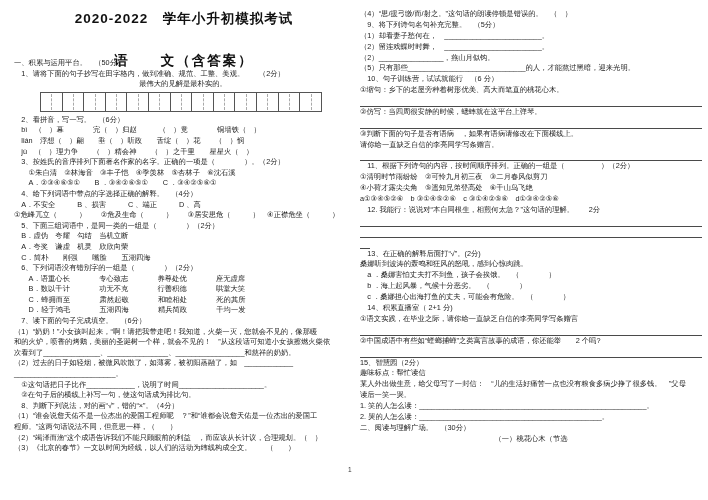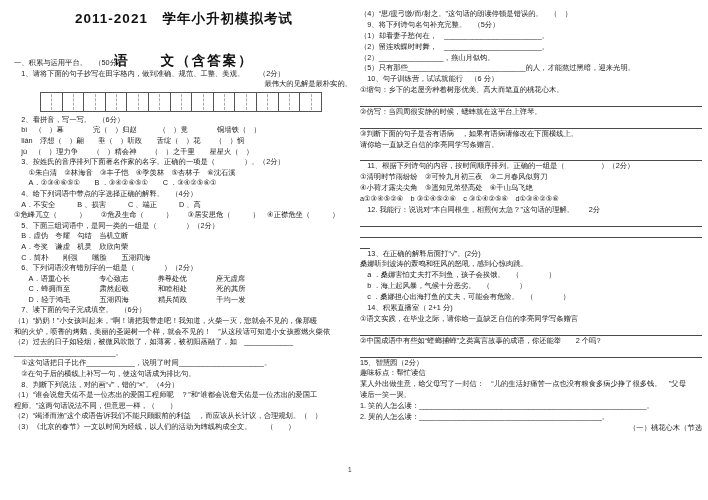--- a/index.html
+++ b/index.html
@@ -6,38 +6,38 @@
   body{
     width:708px;height:500px;background:#ffffff;position:relative;overflow:hidden;
     font-family:"Liberation Sans","DejaVu Sans",sans-serif;color:#1c1c1c;
   }
   .paper{position:absolute;inset:0;background:#fff;}
   .title{position:absolute;top:10px;left:14px;width:340px;text-align:center;font-weight:bold;color:#111;}
   .title .t1{font-size:13.5px;letter-spacing:1px;}
   .title .t2{font-size:13.5px;margin-top:24px;letter-spacing:2px;}
   .col{position:absolute;font-size:7.3px;font-weight:normal;letter-spacing:0;}
   .col .line{height:var(--lh);line-height:var(--lh);white-space:pre;overflow:visible;}
-  .col .line.center{text-align:right;}
+  .col .line.center{text-align:center;}
   .col .line.rule{border-bottom:1px solid #4a4a4a;height:calc(var(--lh) - 1px);}
   .col-left{left:14px;top:58px;width:338px;--lh:10.6px;}
   .col-right{left:360px;top:9px;width:342px;--lh:10.9px;}
   .copybook{display:flex;width:282px;height:20px;margin:2px 0 3px 26px;}
   .copybook .cell{flex:1;border:1px solid #555;border-left:none;position:relative;}
   .copybook .cell:first-child{border-left:1px solid #555;}
   .copybook .cell::before{content:"";position:absolute;left:50%;top:1px;bottom:1px;border-left:1px dashed #aaa;}
   .pageno{position:absolute;left:348px;top:466px;font-size:6.5px;color:#333;}
   [data-list]{display:block;}
 </style>
 </head>
 <body>
 
 <div class="paper">
 
   <div class="title">
-    <div class="t1">2011-2021　学年小升初模拟考试</div>
+    <div class="t1">2020-2022　学年小升初模拟考试</div>
     <div class="t2">语　　文（含答案）</div>
   </div>
 
   <div class="col col-left">
     <div data-list="left_column.pre_lines">
 
     <div class="line">一、积累与运用平台。　（50分）</div>
         <div class="line">　1、请将下面的句子抄写在田字格内，做到准确、规范、工整、美观。　　（2分）</div>
         <div class="line center">最伟大的见解是最朴实的。</div>
       </div>
@@ -67,25 +67,27 @@
         <div class="line">　　A．②③④⑥⑤①　　B ．③④②⑥⑤①　　C ．③④②⑤⑥①</div>
         <div class="line">　4、给下列词语中带点的字选择正确的解释。　（4分）</div>
         <div class="line">　A．不安全　　　B 、损害　　　C 、端正　　　D 、高</div>
         <div class="line">①危峰兀立（　　　）　　②危及生命（　　　）　　③居安思危（　　　）　④正襟危坐（　　　）</div>
         <div class="line">　5、下面三组词语中，是同一类的一组是（　　　　）（2分）</div>
         <div class="line">　B．虚伪　夸耀　勾结　当机立断</div>
         <div class="line">　A．夸奖　谦虚　机灵　欣欣向荣</div>
         <div class="line">　C．简朴　　刚强　　嘴脸　　五湖四海</div>
         <div class="line">　6、下列词语没有错别字的一组是（　　　　）（2分）</div>
         <div class="line">　　A．语重心长　　　　专心致志　　　　养尊处优　　　　座无虚席</div>
+        <div class="line">　　B．数以千计　　　　功无不克　　　　行善积德　　　　哄堂大笑</div>
         <div class="line">　　C．蜂拥而至　　　　肃然起敬　　　　和睦相处　　　　死的其所</div>
         <div class="line">　　D．轻于鸿毛　　　　五湖四海　　　　精兵简政　　　　千均一发</div>
         <div class="line">　7、读下面的句子完成填空。　（6分）</div>
         <div class="line">（1）“奶奶！”小女孩叫起来，“啊！请把我带走吧！我知道，火柴一灭，您就会不见的，像那暖</div>
         <div class="line">和的火炉，喷香的烤鹅，美丽的圣诞树一个样，就会不见的！　”从这段话可知道小女孩擦燃火柴依</div>
+        <div class="line">次看到了______________、_______________、_________________和慈祥的奶奶。</div>
         <div class="line">（2）过去的日子如轻烟，被微风吹散了，如薄雾，被初阳蒸融了，如　____________</div>
         <div class="line">_________________________。</div>
         <div class="line">　①这句话把日子比作____________，说明了时间_____________________。</div>
         <div class="line">　②在句子后的横线上补写一句，使这句话成为排比句。</div>
         <div class="line">　8、判断下列说法，对的画“√”，错的“×”。（4分）</div>
         <div class="line">（1）“谁会说詹天佑不是一位杰出的爱国工程师呢　？”和“谁都会说詹天佑是一位杰出的爱国工</div>
         <div class="line">程师。”这两句话说法不同，但意思一样，（　　）</div>
         <div class="line">（2）“竭泽而渔”这个成语告诉我们不能只顾眼前的利益　，而应该从长计议，合理规划。（　）</div>
         <div class="line">（3）《北京的春节》一文以时间为经线，以人们的活动为纬线构成全文。　　（　　）</div>
       </div>
@@ -125,19 +127,20 @@
         <div class="line">①语文实践，在毕业之际，请你给一直缺乏自信的李亮同学写条赠言</div>
         <div class="line rule"></div>
         <div class="line">②中国成语中有些如“螳螂捕蝉”之类寓言故事的成语，你还能举　　2 个吗?</div>
         <div class="line rule"></div>
         <div class="line">15、智慧园（2分）</div>
         <div class="line">趣味标点：帮忙读信</div>
         <div class="line">某人外出做生意，给父母写了一封信：　“儿的生活好痛苦一点也没有粮食多病少挣了很多钱。　”父母</div>
         <div class="line">读后一笑一哭。</div>
         <div class="line">1. 笑的人怎么读：________________________________________________________。</div>
         <div class="line">2. 哭的人怎么读：_____________________________________________。</div>
+        <div class="line">二、阅读与理解广场。　（30分）</div>
         <div class="line center">（一）桃花心木（节选</div>
       </div>
   </div>
 
   <div class="pageno">1</div>
 
 </div>
 
 </body></html>

